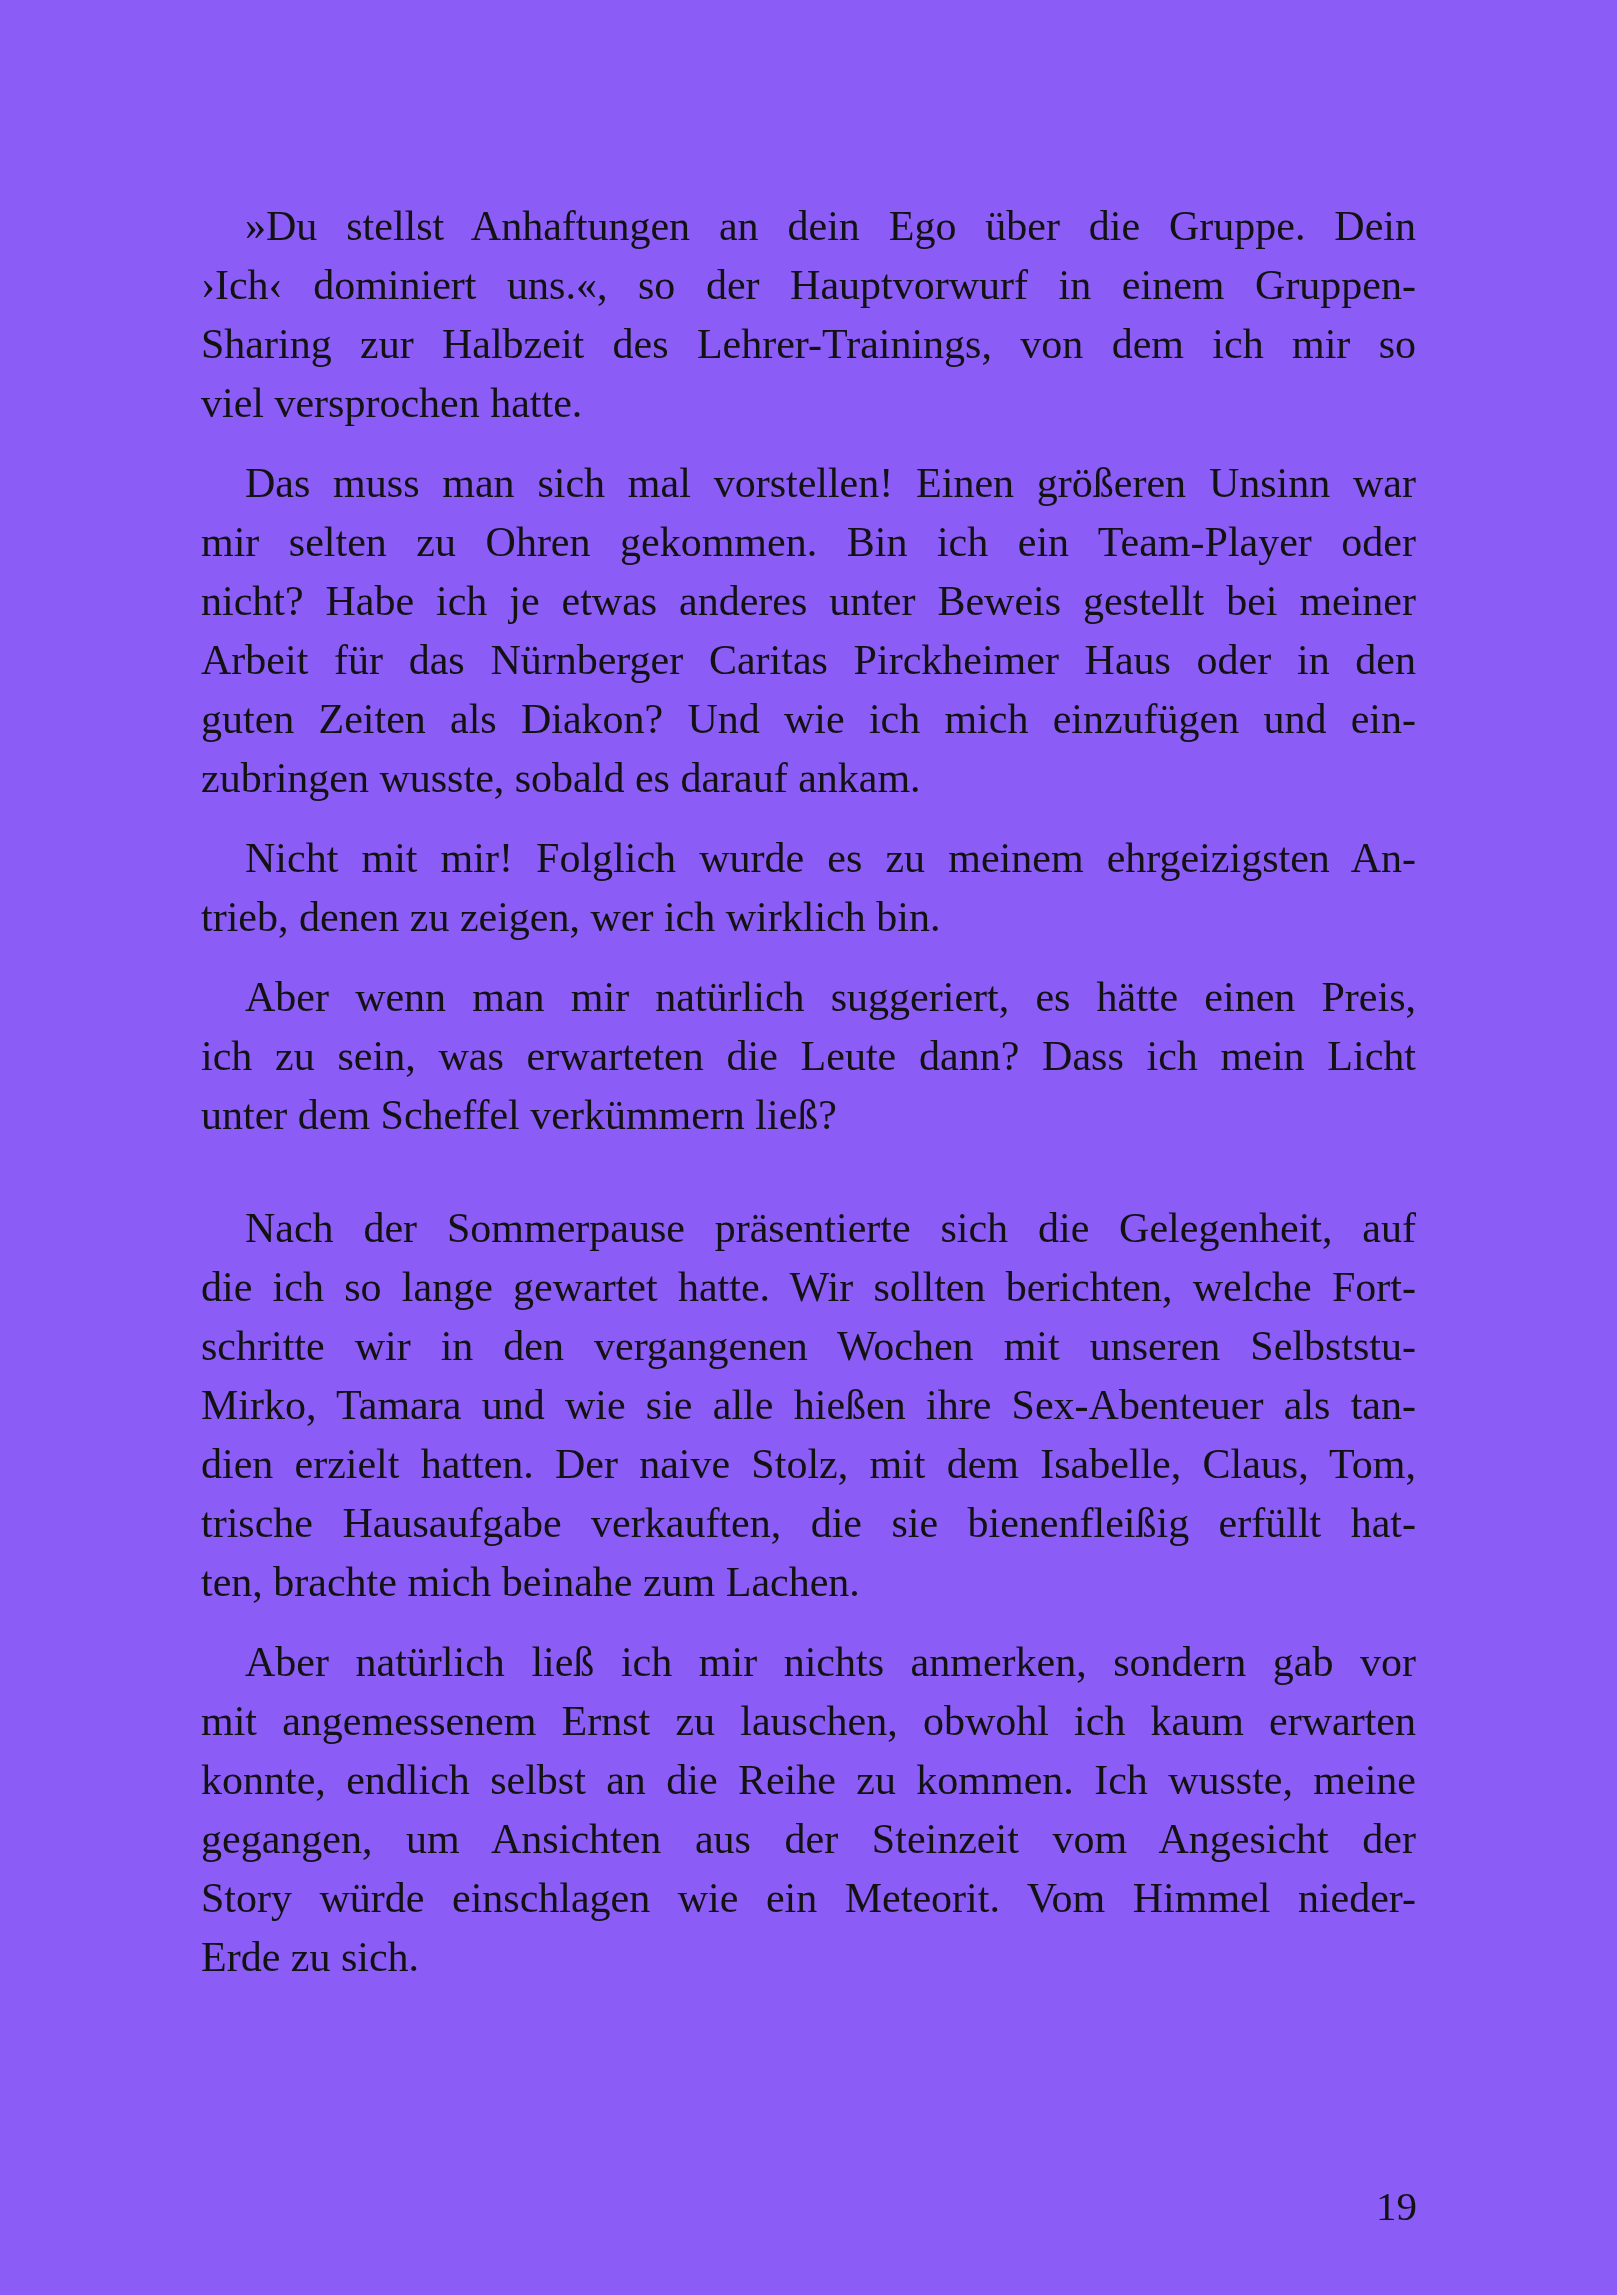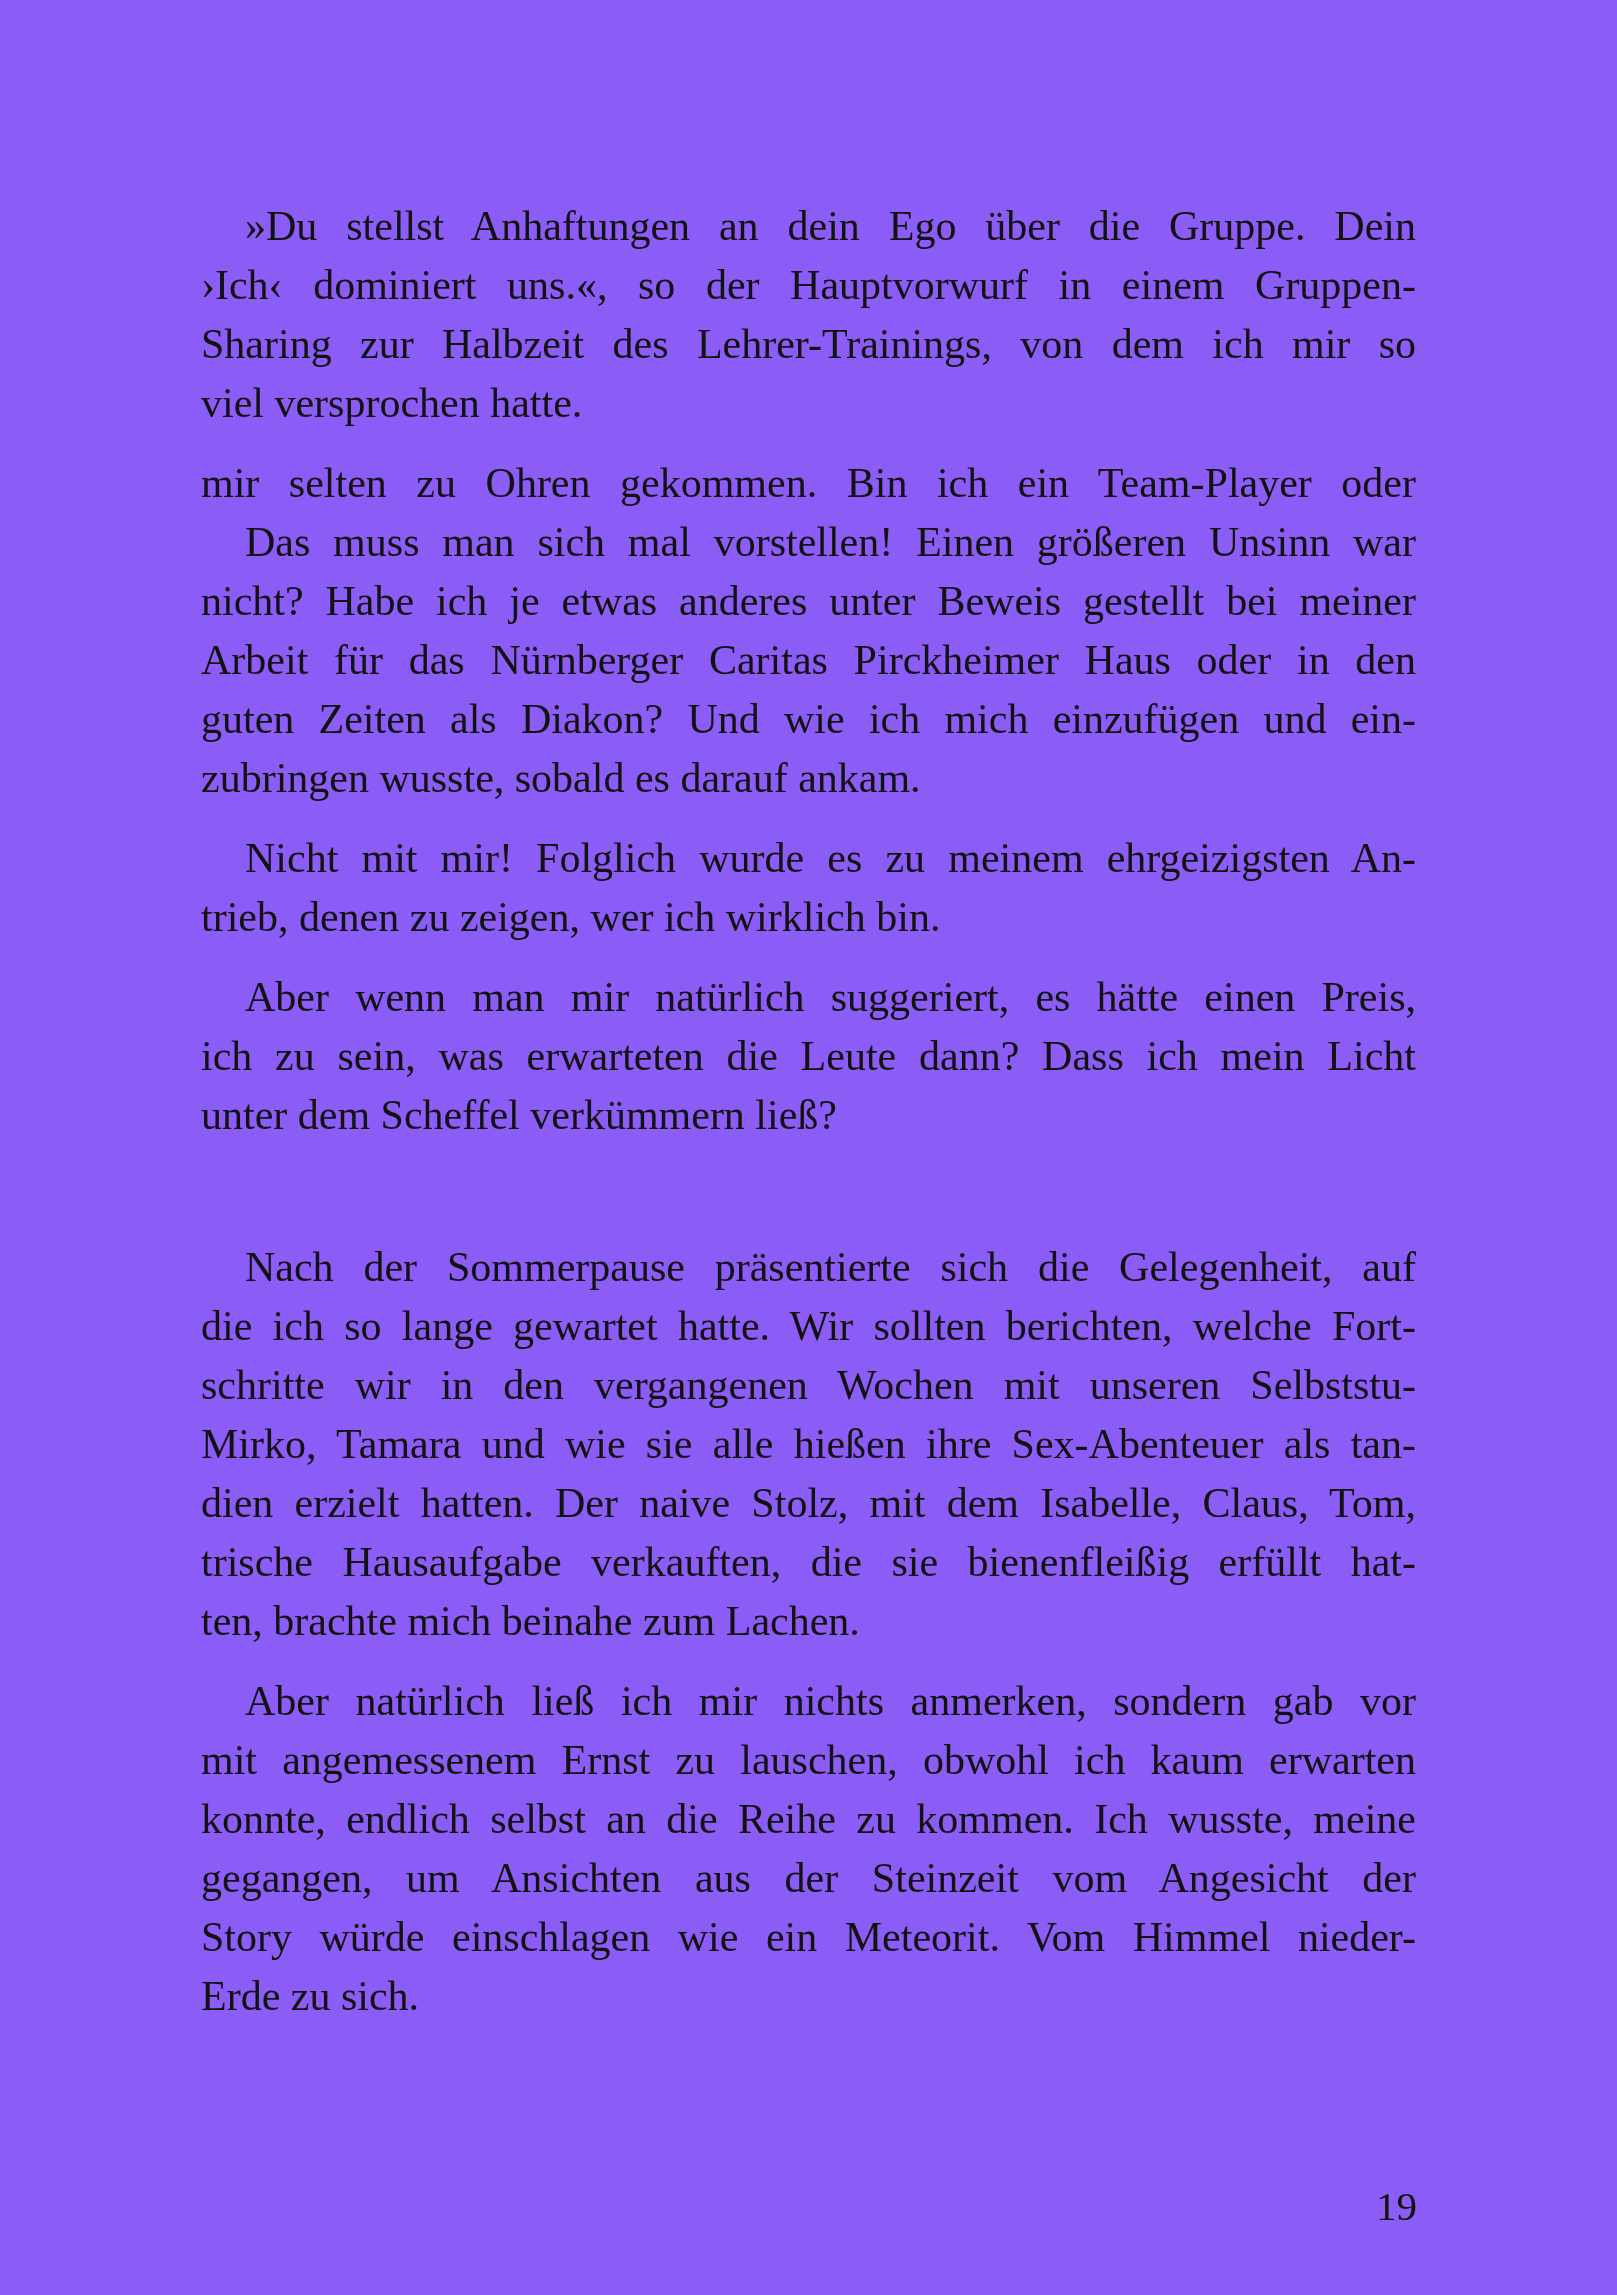--- a/index.html
+++ b/index.html
@@ -26,21 +26,21 @@
     top: 0;
     width: 1215px;
     padding-top: 197px;
     font-size: 42px;
     line-height: 59px;
   }
   .paragraph {
     margin: 0 0 21px 0;
   }
   .paragraph.section-start {
-    margin-top: 93px;
+    margin-top: 54px;
   }
   .line {
     text-align: justify;
     text-align-last: justify;
     hyphens: none;
   }
   .line.first {
     text-indent: 44px;
   }
   .line.last {
@@ -62,22 +62,22 @@
 
 <div class="page">
   <div class="text-block">
       <div class="paragraph">
         <div class="line first">»Du stellst Anhaftungen an dein Ego über die Gruppe. Dein</div>
         <div class="line">›Ich‹ dominiert uns.«, so der Hauptvorwurf in einem Gruppen-</div>
         <div class="line">Sharing zur Halbzeit des Lehrer-Trainings, von dem ich mir so</div>
         <div class="line last">viel versprochen hatte.</div>
       </div>
       <div class="paragraph">
+        <div class="line first">Das muss man sich mal vorstellen! Einen größeren Unsinn war</div>
         <div class="line">mir selten zu Ohren gekommen. Bin ich ein Team-Player oder</div>
-        <div class="line first">Das muss man sich mal vorstellen! Einen größeren Unsinn war</div>
         <div class="line">nicht? Habe ich je etwas anderes unter Beweis gestellt bei meiner</div>
         <div class="line">Arbeit für das Nürnberger Caritas Pirckheimer Haus oder in den</div>
         <div class="line">guten Zeiten als Diakon? Und wie ich mich einzufügen und ein-</div>
         <div class="line last">zubringen wusste, sobald es darauf ankam.</div>
       </div>
       <div class="paragraph">
         <div class="line first">Nicht mit mir! Folglich wurde es zu meinem ehrgeizigsten An-</div>
         <div class="line last">trieb, denen zu zeigen, wer ich wirklich bin.</div>
       </div>
       <div class="paragraph">

